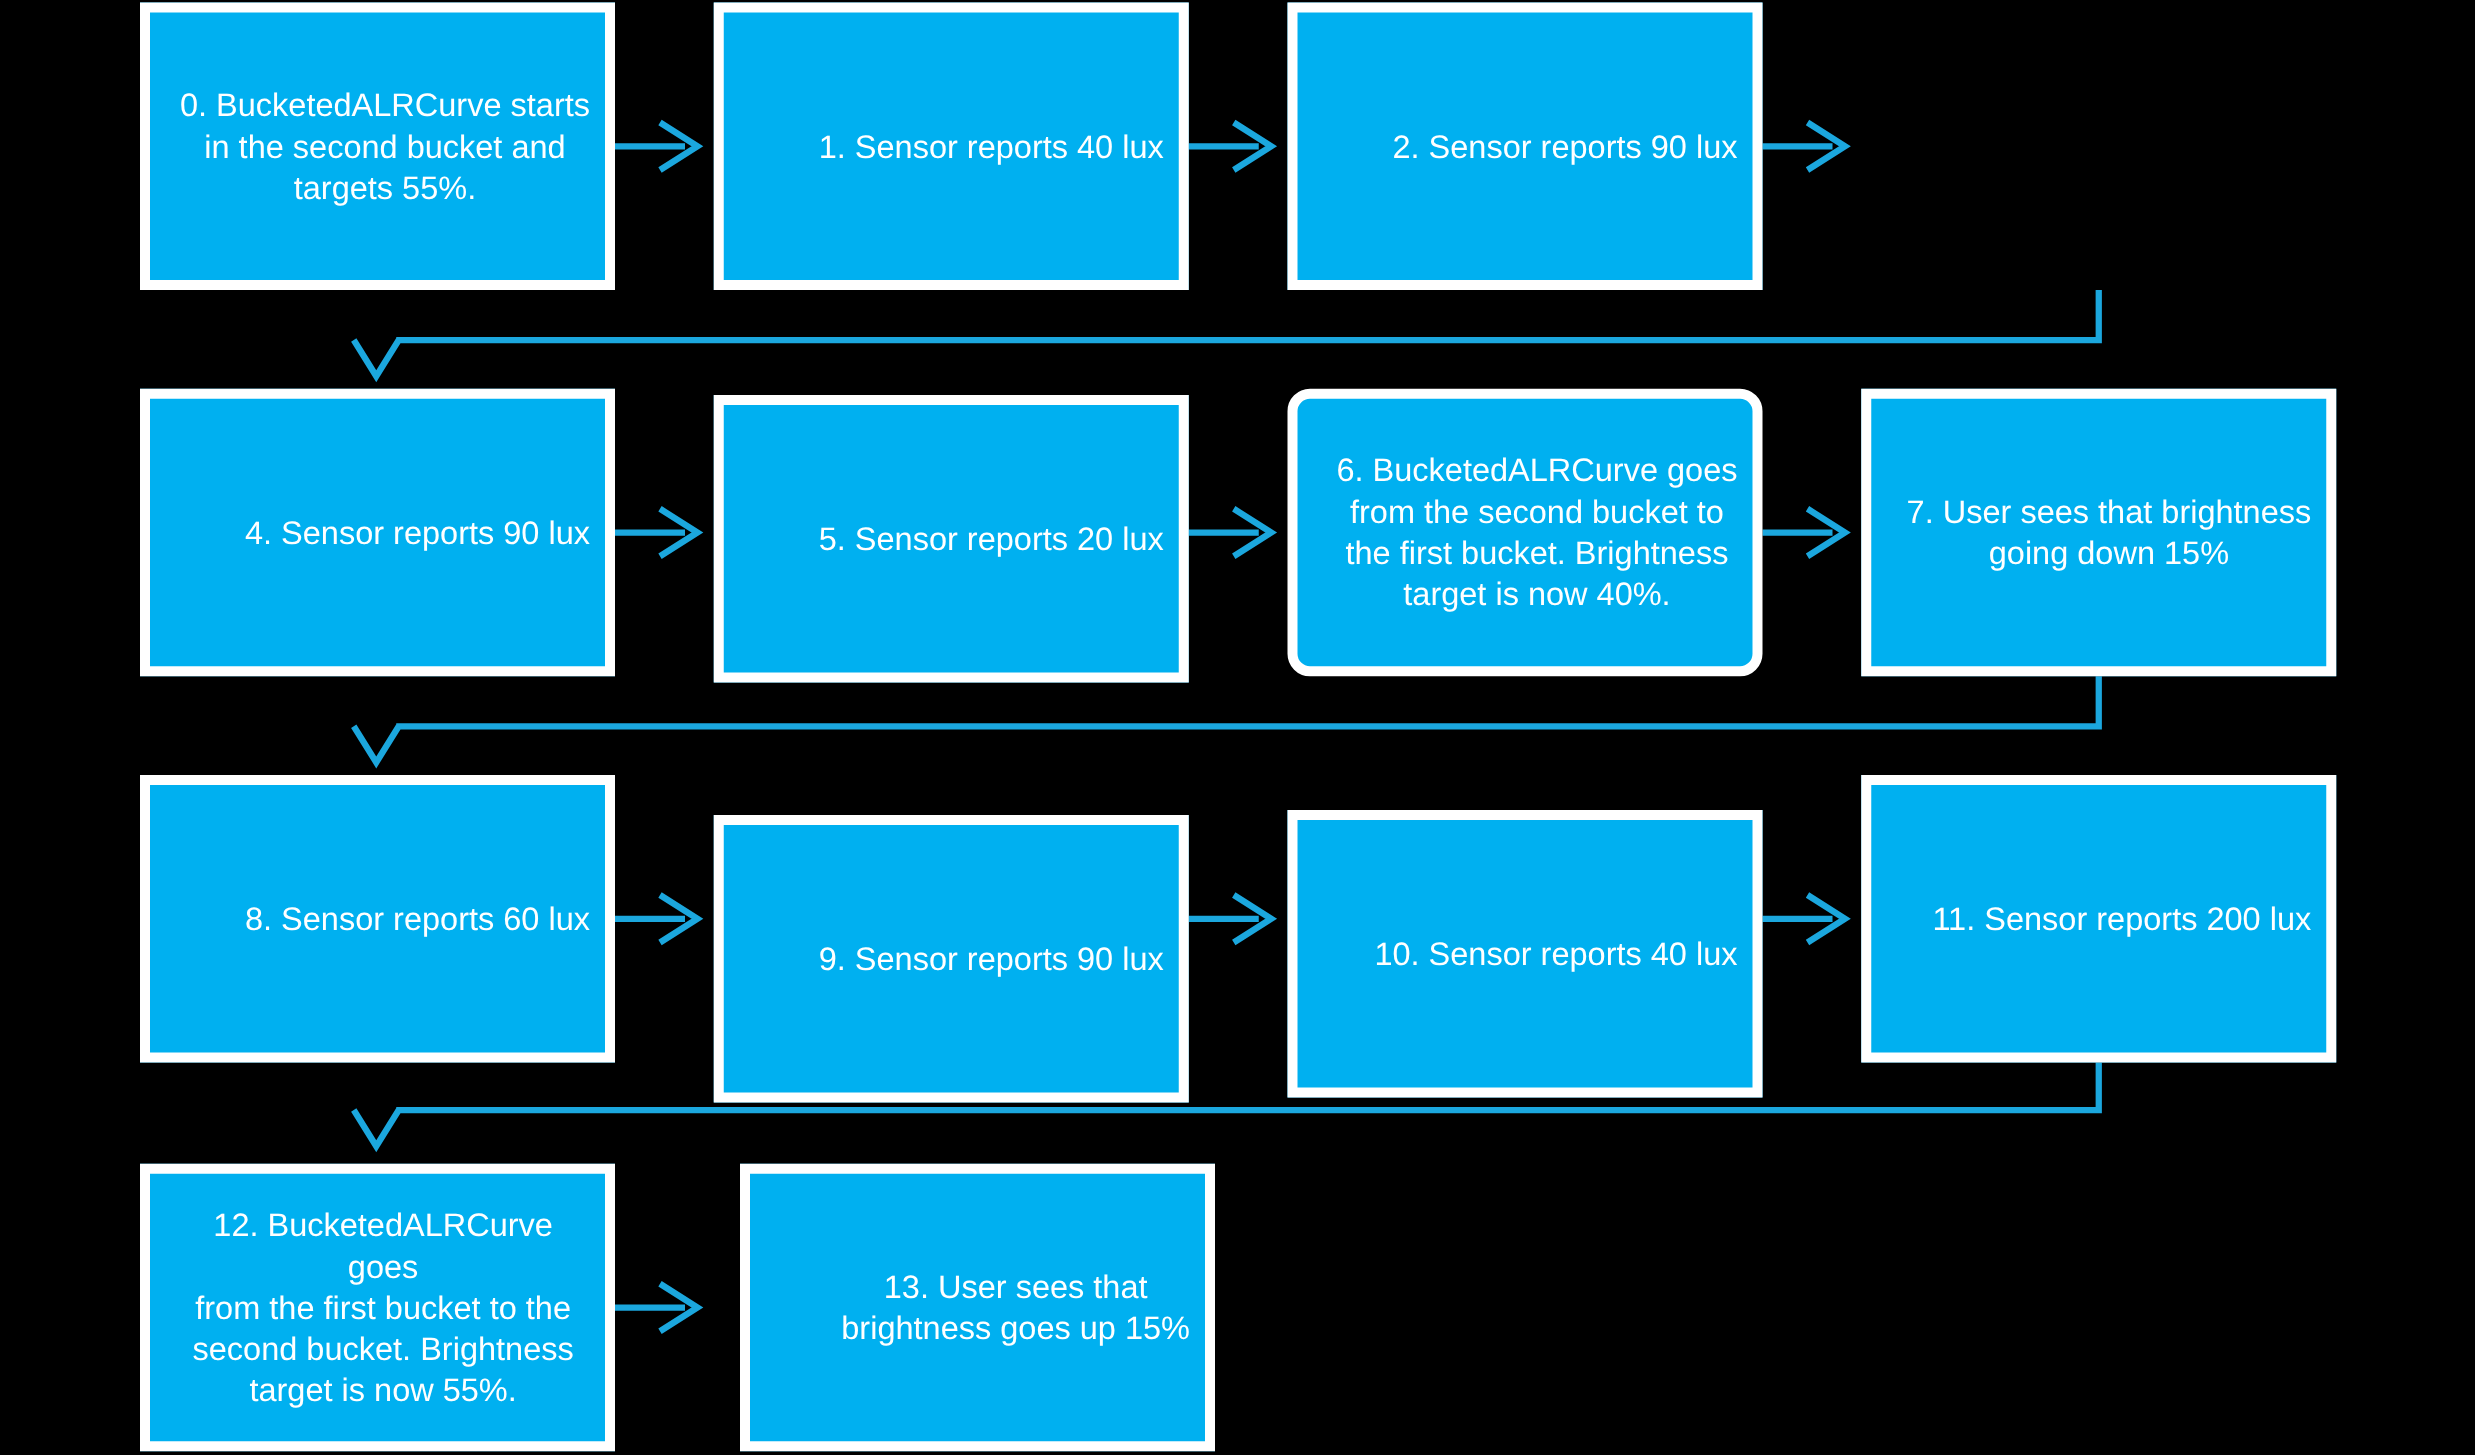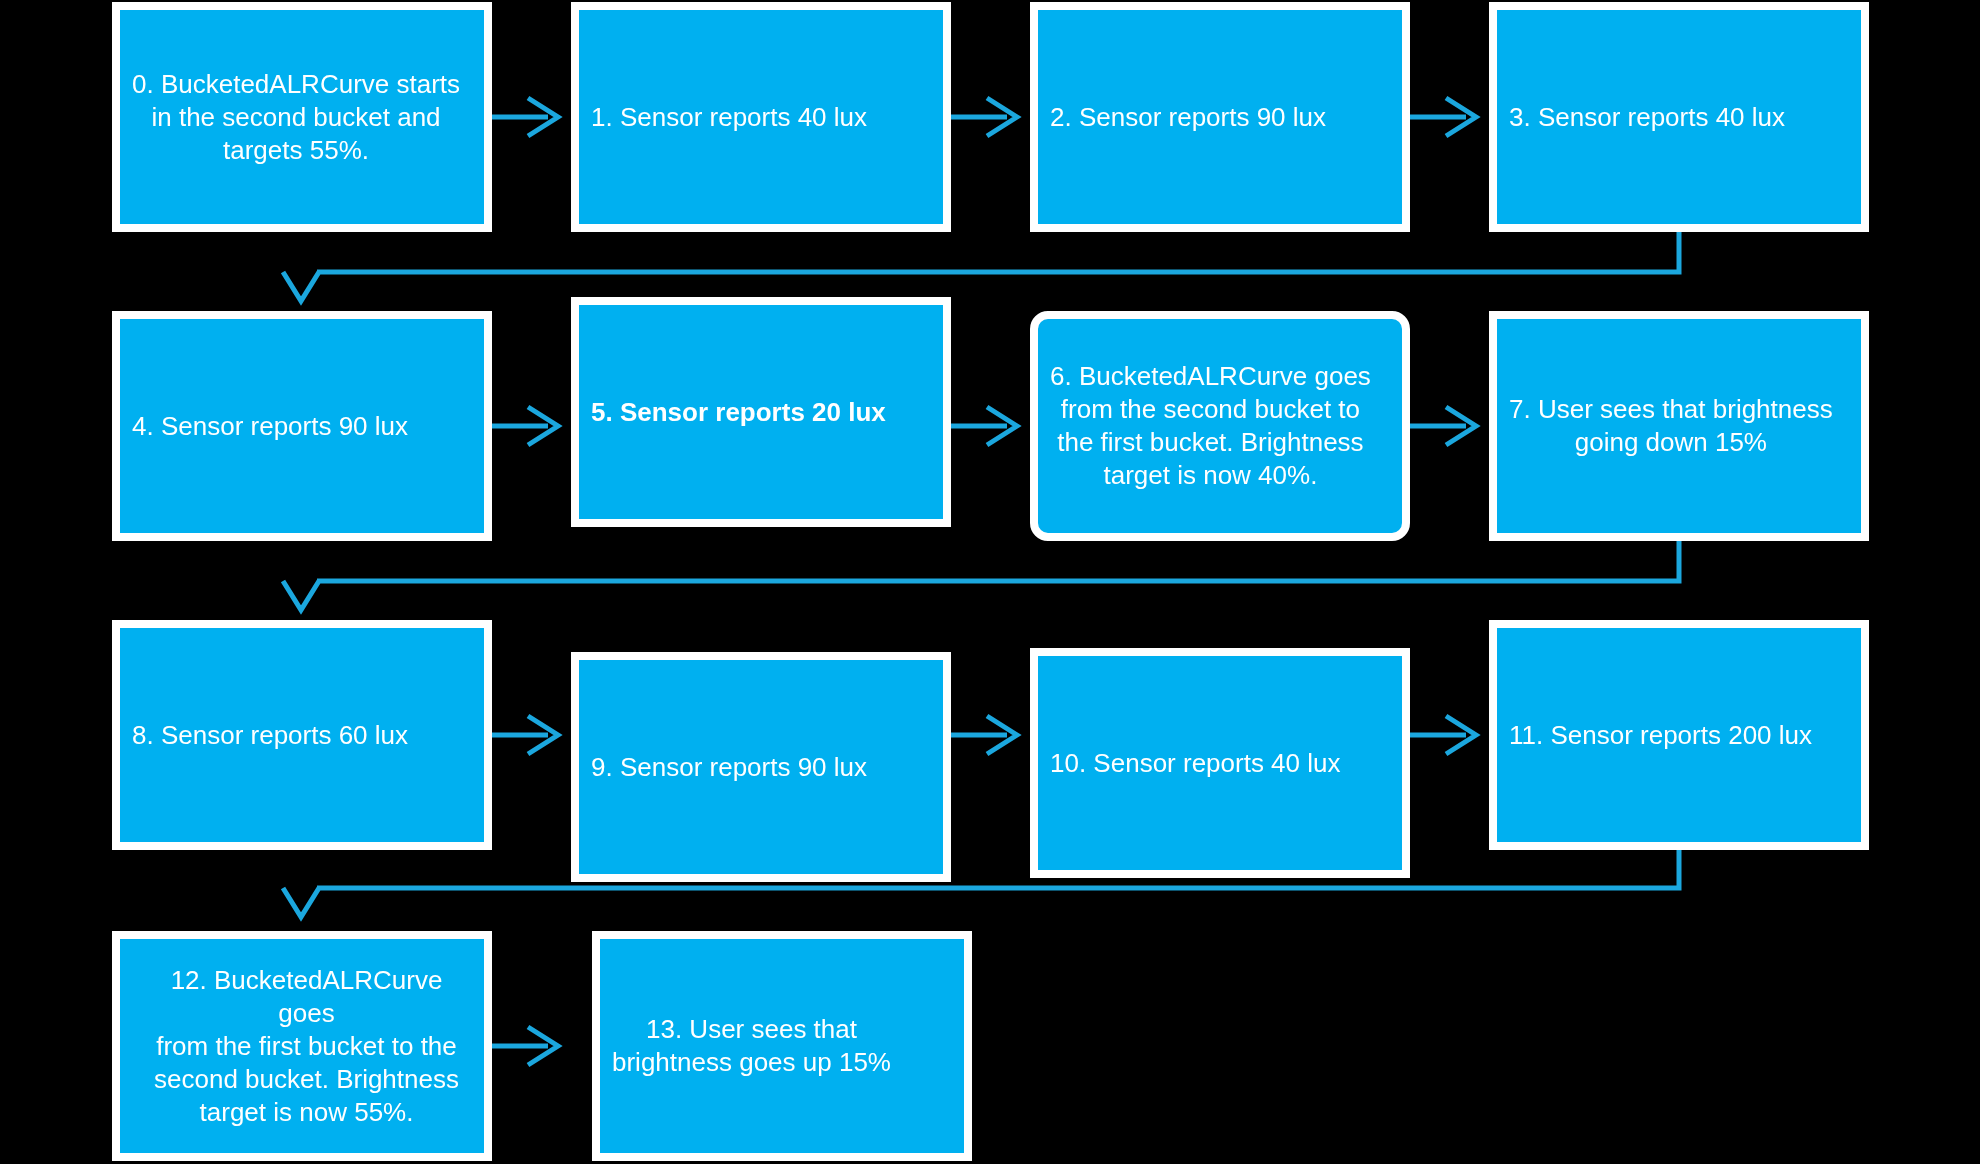--- a/index.html
+++ b/index.html
@@ -23,21 +23,21 @@
   }
   .node {
     position: absolute;
     width: 380px;
     height: 230px;
     box-sizing: border-box;
     background: var(--box-fill, #00B0F0);
     border: 8px solid var(--box-border, #FFFFFF);
     display: flex;
     align-items: center;
-    justify-content: flex-start;
+    justify-content: flex-end;
     text-align: center;
     padding: 0 12px;
   }
   .node-label {
     color: var(--text, #FFFFFF);
     font-size: 26px;
     line-height: 33px;
     white-space: pre-line;
   }
 </style>
@@ -73,28 +73,25 @@
     <span class="node-label">0. BucketedALRCurve starts
 in the second bucket and
 targets 55%.</span>
   </div>
   <div class="node" style="left:571px; top:2px;">
     <span class="node-label">1. Sensor reports 40 lux</span>
   </div>
   <div class="node" style="left:1030px; top:2px;">
     <span class="node-label">2. Sensor reports 90 lux</span>
   </div>
-  <div class="node" style="left:1489px; top:2px;">
-    <span class="node-label">3. Sensor reports 40 lux</span>
-  </div>
 
   <div class="node" style="left:112px; top:311px;">
     <span class="node-label">4. Sensor reports 90 lux</span>
   </div>
-  <div class="node" style="left:571px; top:297px;font-weight:bold;">
+  <div class="node" style="left:571px; top:316px;">
     <span class="node-label">5. Sensor reports 20 lux</span>
   </div>
   <div class="node" style="left:1030px; top:311px;border-radius:18px;">
     <span class="node-label">6. BucketedALRCurve goes
 from the second bucket to
 the first bucket. Brightness
 target is now 40%.</span>
   </div>
   <div class="node" style="left:1489px; top:311px;">
     <span class="node-label">7. User sees that brightness

